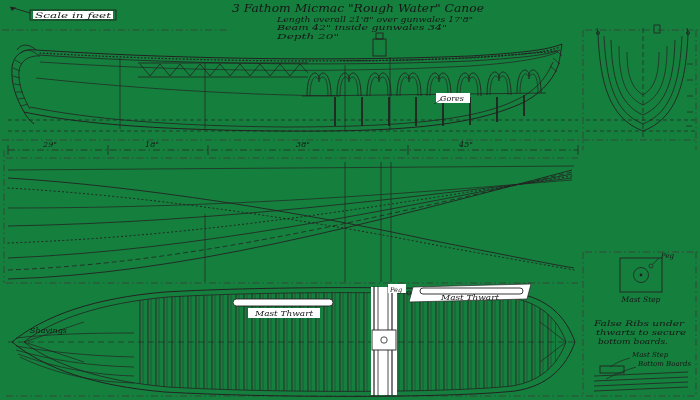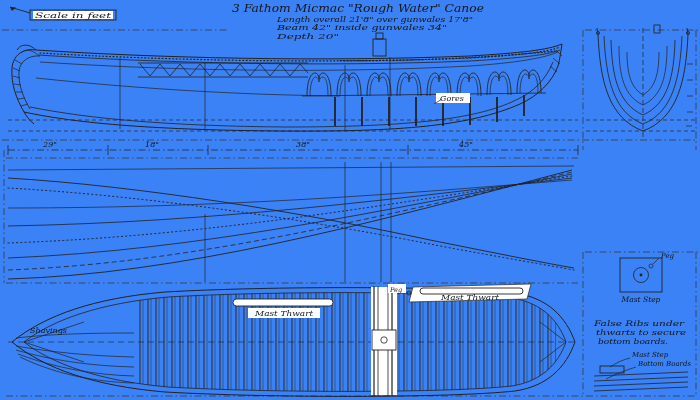--- a/index.html
+++ b/index.html
@@ -1,16 +1,16 @@
 <!DOCTYPE html>
 <html><head>
 <meta charset="utf-8">
 <style>
   html,body{margin:0;padding:0;background:#ffffff;}
-  .sheet{position:relative;width:700px;height:400px;background:#3b82f6;overflow:hidden;}
+  .sheet{position:relative;width:700px;height:400px;background:#15803d;overflow:hidden;}
   svg{display:block;}
   .lbl{font-family:"DejaVu Serif","Liberation Serif",serif;font-style:italic;fill:#161616;}
 </style>
 </head>
 <body>
 
 <div class="sheet">
 <svg width="700" height="400" viewBox="0 0 700 400">
   <defs>
     <pattern id="ribs" x="138" y="0" width="8" height="400" patternUnits="userSpaceOnUse">

